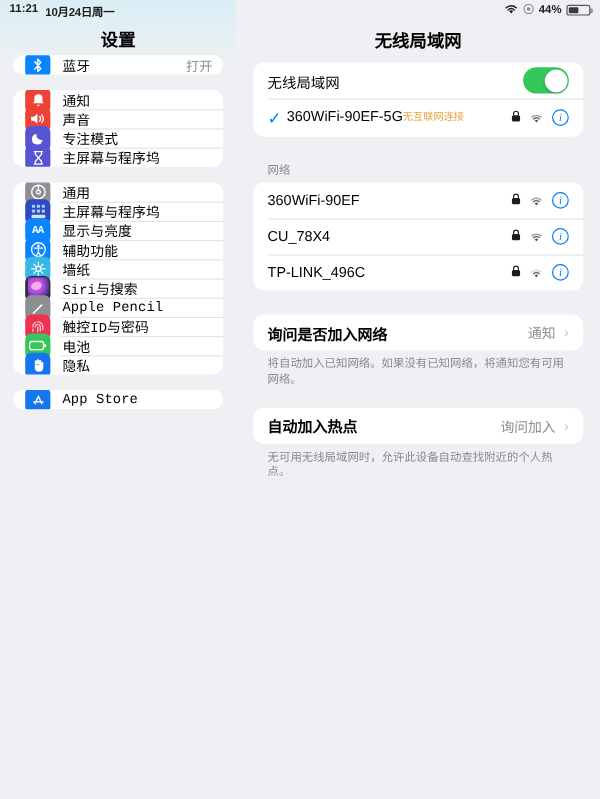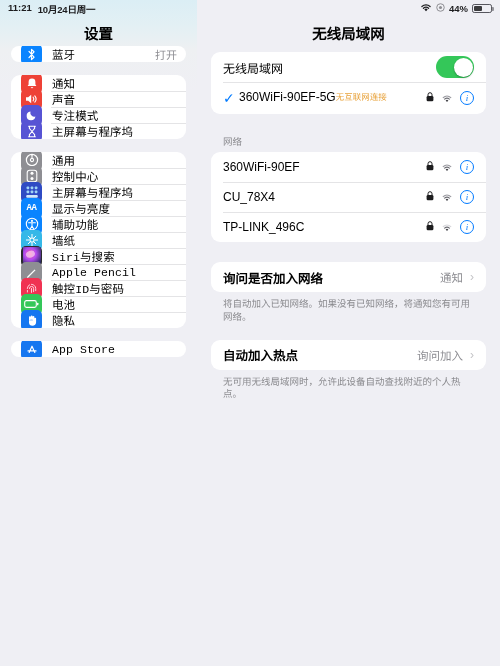--- a/index.html
+++ b/index.html
@@ -201,30 +201,20 @@
             <span class="sb-ico" style="background: rgb(142, 142, 147);">
               <svg width="14" height="14" viewBox="0 0 14 14">
                 <circle cx="7" cy="7" r="5.6" fill="none" stroke="#fff" stroke-width="1.2"></circle>
                 <circle cx="7" cy="7" r="1.6" fill="none" stroke="#fff" stroke-width="1.1"></circle>
                 <path d="M7 5.4V2.2" stroke="#fff" stroke-width="1.1" stroke-linecap="round"></path>
               </svg>
             </span>
             <span class="sb-label">通用</span>
           </div>
           <div class="sb-row">
-            <span class="sb-ico" style="background: rgb(142, 142, 147);">
-              <svg width="12" height="14" viewBox="0 0 12 14">
-                <rect x="1.2" y="1.2" width="9.6" height="11.6" rx="2.6" fill="none" stroke="#fff" stroke-width="1.1"></rect>
-                <circle cx="6" cy="4.3" r="1.5" fill="#fff"></circle>
-                <circle cx="6" cy="9.6" r="1.5" fill="#fff"></circle>
-              </svg>
-            </span>
-            <span class="sb-label">控制中心</span>
-          </div>
-          <div class="sb-row">
             <span class="sb-ico" style="background: rgb(47, 75, 196);">
               <svg width="14" height="14" viewBox="0 0 14 14">
                 <g fill="#9fd4f5">
                   <rect x="1.6" y="1.6" width="2.6" height="2.6" rx=".7"></rect>
                   <rect x="5.7" y="1.6" width="2.6" height="2.6" rx=".7"></rect>
                   <rect x="9.8" y="1.6" width="2.6" height="2.6" rx=".7"></rect>
                   <rect x="1.6" y="5.6" width="2.6" height="2.6" rx=".7"></rect>
                   <rect x="5.7" y="5.6" width="2.6" height="2.6" rx=".7"></rect>
                   <rect x="9.8" y="5.6" width="2.6" height="2.6" rx=".7"></rect>
                 </g>

